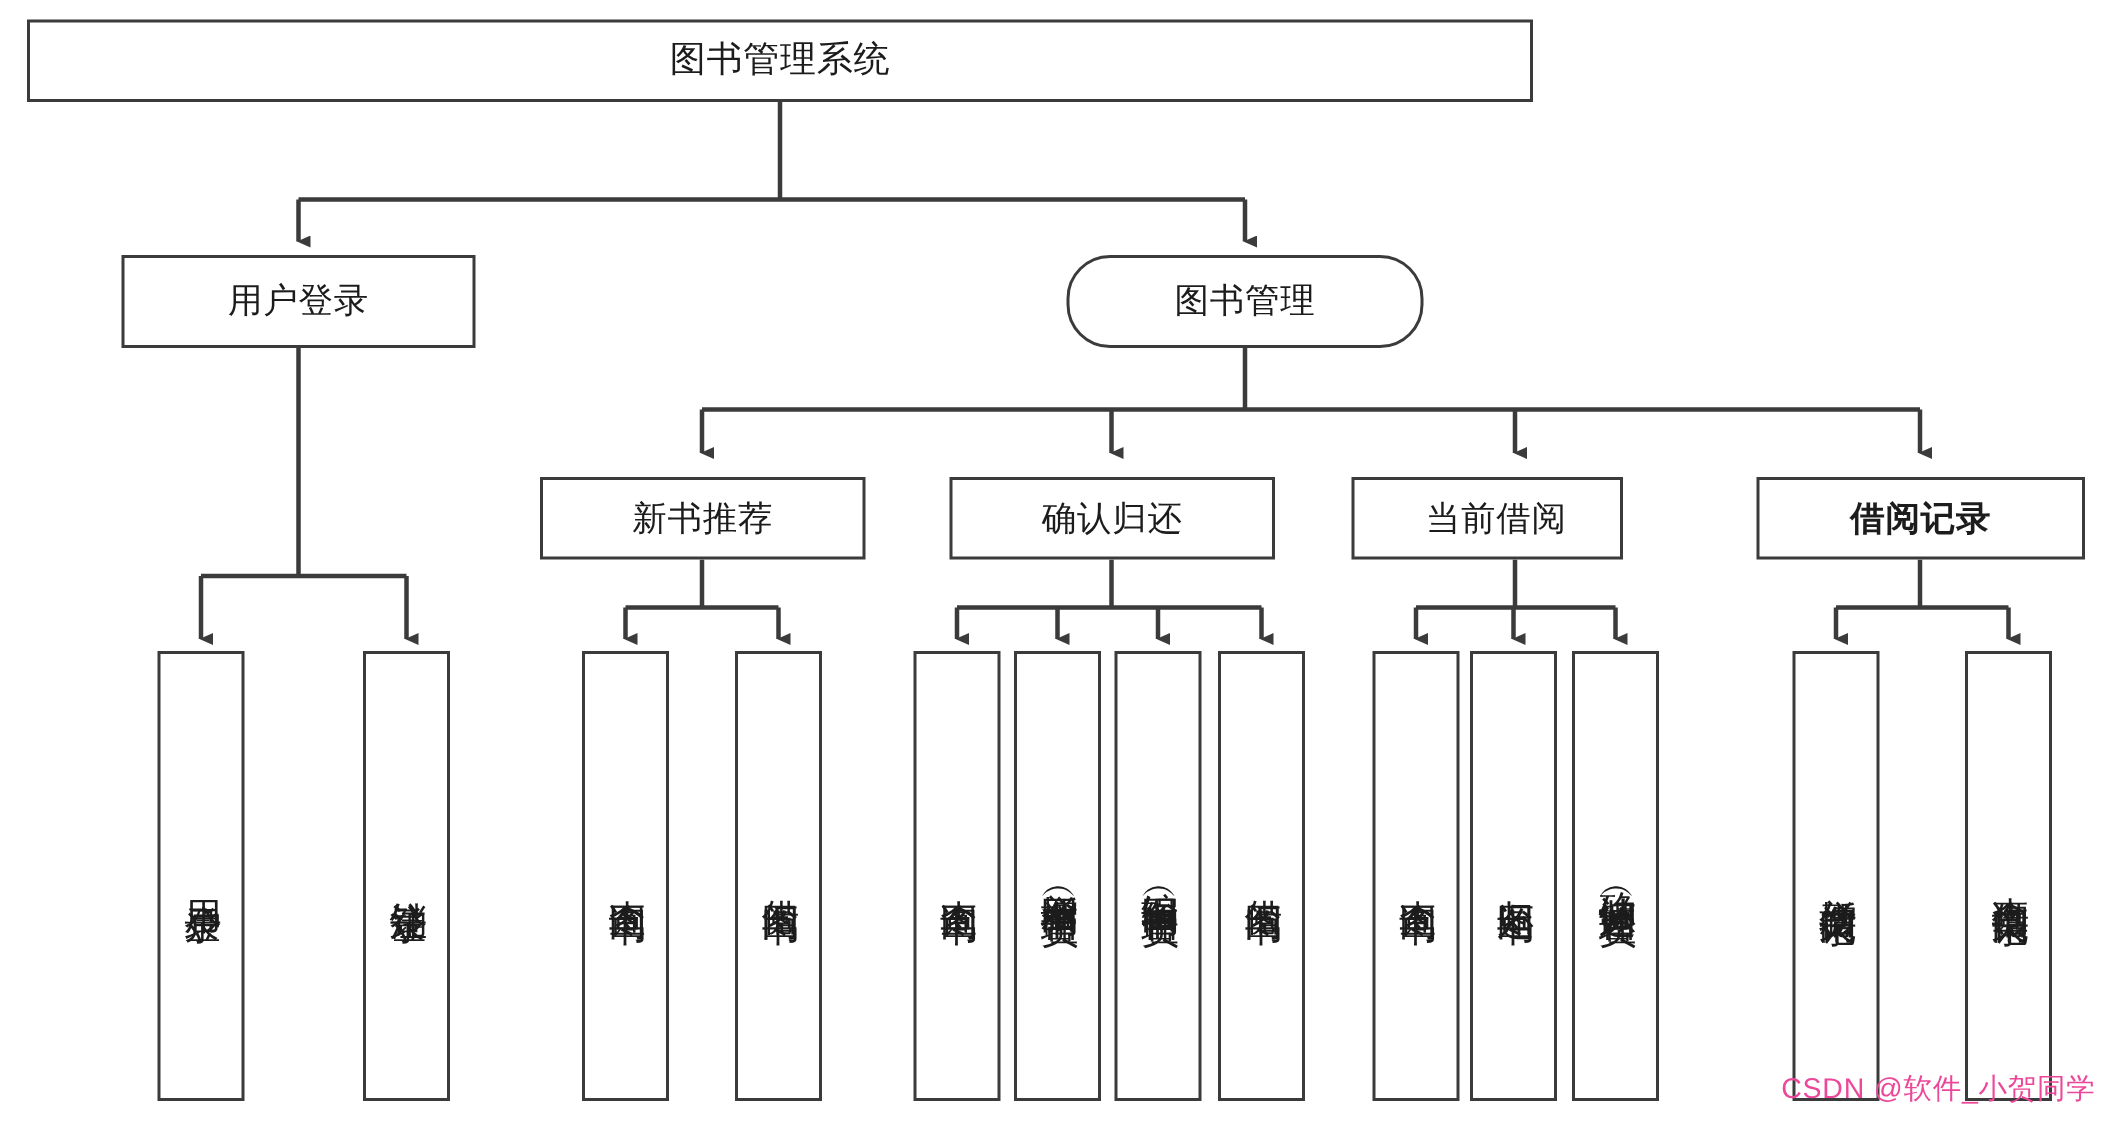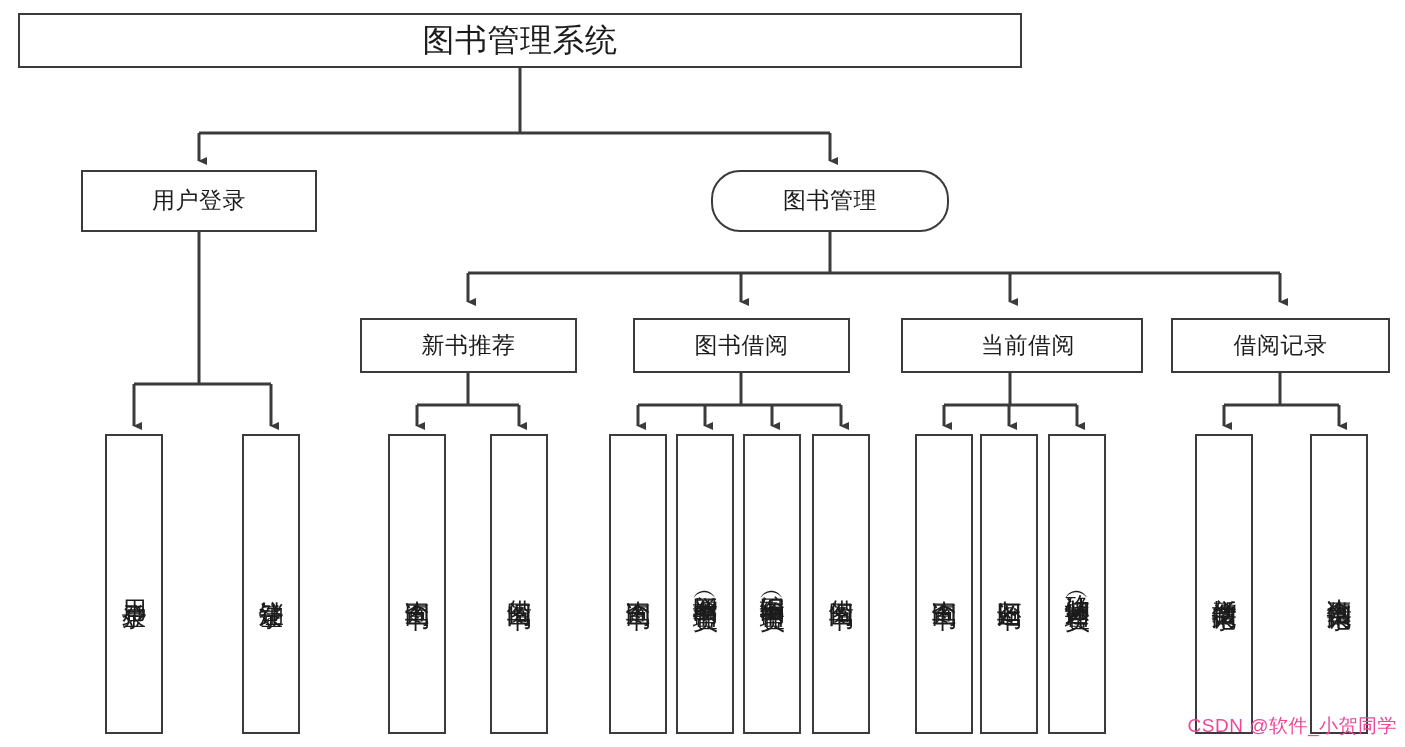--- a/index.html
+++ b/index.html
@@ -49,21 +49,21 @@
     padding-bottom: 6px;
     align-items: center;
     justify-content: center;
   }
   .node-box.vert .vlabel {
     writing-mode: vertical-rl;
     text-orientation: upright;
     display: block;
     white-space: nowrap;
   }
-  .node-box.lvl0 { font-size: 32px; }
+  .node-box.lvl0 { font-size: 24px; }
   .watermark {
     position: absolute;
     color: #ec4899;
     font-size: 19px;
     letter-spacing: 0.5px;
     white-space: nowrap;
     user-select: none;
   }
 </style>
 </head>
@@ -132,26 +132,26 @@
     <span>用户登录</span>
   </div>
   <div class="node-box horiz" style="left:711px; top:170px; width:238px; height:62px;border-radius:29px;">
     <span>图书管理</span>
   </div>
 
   <div class="node-box horiz" style="left:360px; top:318px; width:217px; height:55px;">
     <span>新书推荐</span>
   </div>
   <div class="node-box horiz" style="left:633px; top:318px; width:217px; height:55px;">
-    <span>图书借阅</span>
+    <span>确认归还</span>
   </div>
-  <div class="node-box horiz" style="left:901px; top:318px; width:242px; height:55px;padding-left:12px;">
+  <div class="node-box horiz" style="left:901px; top:318px; width:181px; height:55px;padding-left:12px;">
     <span>当前借阅</span>
   </div>
-  <div class="node-box horiz" style="left:1171px; top:318px; width:219px; height:55px;">
+  <div class="node-box horiz" style="left:1171px; top:318px; width:219px; height:55px;font-weight:bold;">
     <span>借阅记录</span>
   </div>
 
   <div class="node-box vert" style="left:105px; top:434px; width:58px; height:300px;">
     <span class="vlabel">用户登录</span>
   </div>
   <div class="node-box vert" style="left:242px; top:434px; width:58px; height:300px;">
     <span class="vlabel">注销登录</span>
   </div>
 

